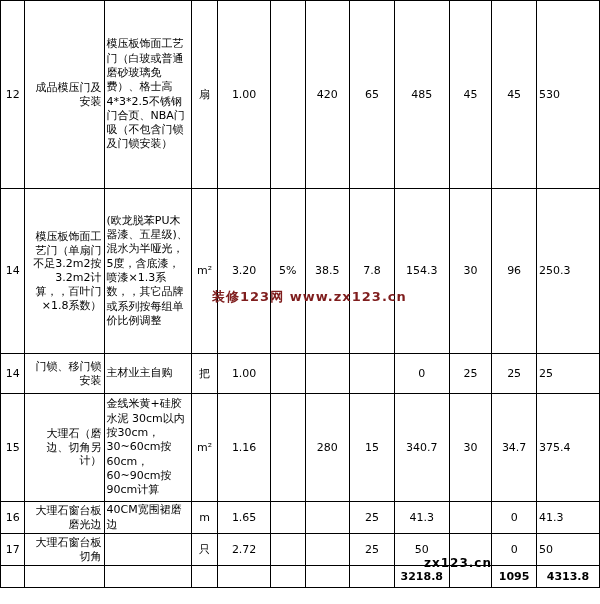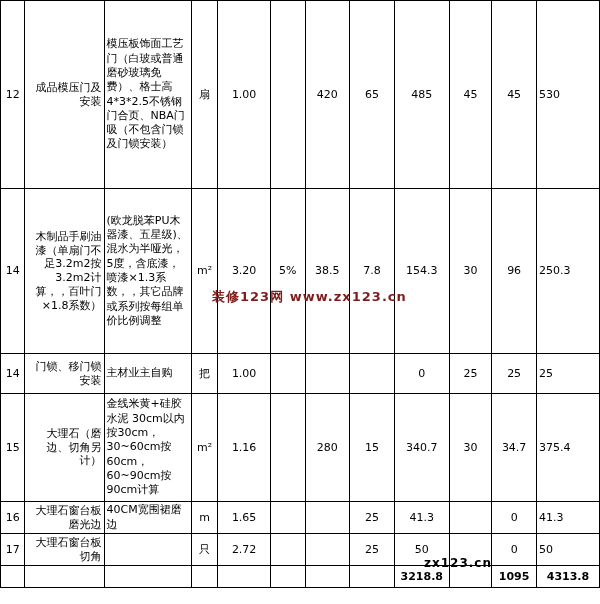--- a/index.html
+++ b/index.html
@@ -109,21 +109,21 @@
         <td class="c-main">420</td>
         <td class="c-aux">65</td>
         <td class="c-matsum">485</td>
         <td class="c-labor">45</td>
         <td class="c-labsum">45</td>
         <td class="c-total">530</td>
       </tr>
 
       <tr style="height:165px;">
         <td class="c-idx">14</td>
-        <td class="c-name">木制品手刷油漆（单扇门不足3.2m2按3.2m2计算，，百叶门×1.8系数）</td>
+        <td class="c-name">模压板饰面工艺门（单扇门不足3.2m2按3.2m2计算，，百叶门×1.8系数）</td>
         <td class="c-spec top">(欧龙脱苯PU木器漆、五星级)、混水为半哑光，5度，含底漆，喷漆×1.3系数，，其它品牌或系列按每组单价比例调整</td>
         <td class="c-unit">m²</td>
         <td class="c-qty">3.20</td>
         <td class="c-loss">5%</td>
         <td class="c-main">38.5</td>
         <td class="c-aux">7.8</td>
         <td class="c-matsum">154.3</td>
         <td class="c-labor">30</td>
         <td class="c-labsum">96</td>
         <td class="c-total">250.3</td>

